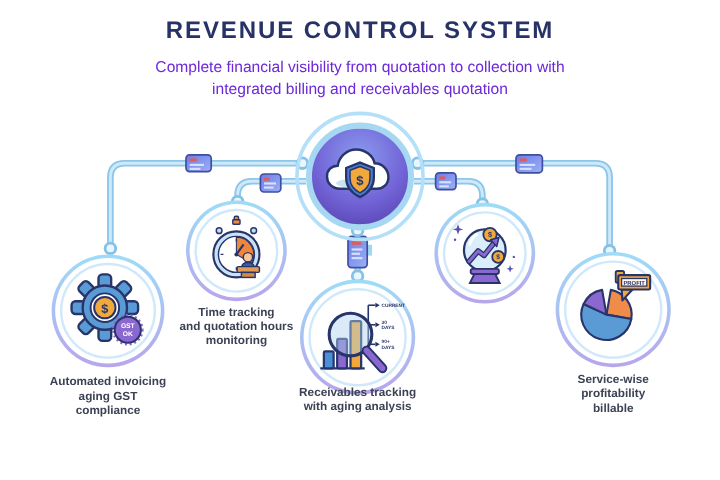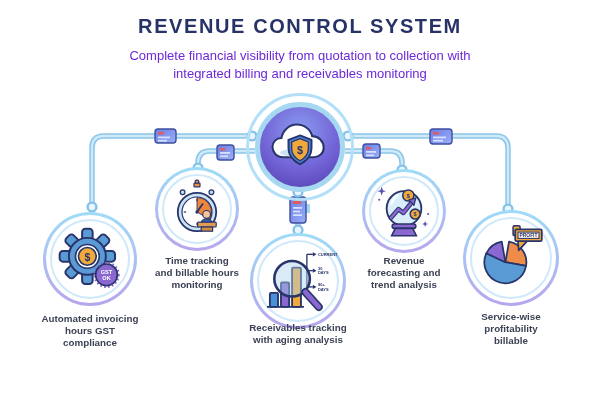--- a/index.html
+++ b/index.html
@@ -44,21 +44,21 @@
   svg text{font-family:"Liberation Sans", sans-serif;}
 </style>
 </head>
 <body>
 
 <div class="canvas">
 
   <div class="title">REVENUE CONTROL SYSTEM</div>
   <div class="subtitle">
     <span>Complete financial visibility from quotation to collection with</span><br>
-    <span>integrated billing and receivables monitoring</span>
+    <span>integrated billing and receivables quotation</span>
   </div>
 
   <svg class="connectors" viewBox="0 0 600 400">
     <defs>
       <linearGradient id="chipGrad" x1="0" y1="0" x2="1" y2="1">
         <stop offset="0" stop-color="#6b7de6"></stop>
           <stop offset="1" stop-color="#9cb0f6"></stop>
       </linearGradient>
     </defs>
 
@@ -160,21 +160,21 @@
           <circle cx="75" cy="74" r="18.5" fill="none" stroke="#8a68cf" stroke-width="3" stroke-dasharray="2.5 3.5"></circle>
           <circle cx="75" cy="74" r="16.5" fill="#8a68cf" stroke="#28356b" stroke-width="2.5"></circle>
           <text x="75" y="72" text-anchor="middle" font-size="8.5" font-weight="bold" fill="#ffffff">GST</text>
           <text x="75" y="82" text-anchor="middle" font-size="8.5" font-weight="bold" fill="#ffffff">OK</text>
         </g>
       </svg>
     </div>
       </div>
   </div>
   <div class="node-label l1">Automated invoicing
-hours GST
+aging GST
 compliance</div>
 
   <div class="node n2">
     <div class="node-gap">
         <div class="node-face">
       <svg width="60" height="60" viewBox="0 0 100 100">
         <g>
           <rect x="47" y="2" width="6" height="6" rx="2" fill="#f08c3c" stroke="#28356b" stroke-width="2"></rect>
           <rect x="45" y="7" width="10" height="6" rx="1" fill="#f08c3c" stroke="#28356b" stroke-width="2"></rect>
           <circle cx="26" cy="22" r="4" fill="#bcdcf2" stroke="#28356b" stroke-width="2"></circle>
@@ -195,21 +195,21 @@
           <circle cx="66" cy="59" r="6.5" fill="#f6c598" stroke="#28356b" stroke-width="2"></circle>
           <path d="M57 73 C59 64 73 64 75 73 Z" fill="#3c5ea8" stroke="#28356b" stroke-width="2"></path>
           <rect x="51" y="72" width="31" height="8" rx="1.5" fill="#e29b55" stroke="#28356b" stroke-width="2"></rect>
           <rect x="57" y="80" width="19" height="7" fill="#d08b45" stroke="#28356b" stroke-width="2"></rect>
         </g>
       </svg>
     </div>
       </div>
   </div>
   <div class="node-label l2">Time tracking
-and billable hours
+and quotation hours
 monitoring</div>
 
   <div class="node n3">
     <div class="node-gap">
         <div class="node-face">
       <svg width="74" height="74" viewBox="0 0 100 100" style="overflow:visible">
         <g stroke="#28356b">
           <line x1="8" y1="85" x2="58" y2="85" stroke-width="2.5"></line>
           <rect x="12" y="66" width="11" height="19" rx="1.5" fill="#4a90d9" stroke-width="2.5"></rect>
           <rect x="27" y="52" width="11" height="33" rx="1.5" fill="#8a68cf" stroke-width="2.5"></rect>
@@ -267,23 +267,20 @@
           <path d="M29 61 L41 47 L49 53 L61 38" fill="none" stroke="#28356b" stroke-width="7.5" stroke-linejoin="round" stroke-linecap="round"></path>
           <path d="M29 61 L41 47 L49 53 L61 38" fill="none" stroke="#8a68cf" stroke-width="4" stroke-linejoin="round" stroke-linecap="round"></path>
           <path d="M69 29 L58 32 L66 41 Z" fill="#8a68cf" stroke="#28356b" stroke-width="2" stroke-linejoin="round"></path>
         </g>
         <circle cx="68" cy="55" r="8" fill="#f2a93b" stroke="#28356b" stroke-width="2.5"></circle>
         <text x="68" y="58.4" text-anchor="middle" font-size="9" font-weight="bold" fill="#28356b">$</text>
       </svg>
     </div>
       </div>
   </div>
-  <div class="node-label l4">Revenue
-forecasting and
-trend analysis</div>
 
   <div class="node n5">
     <div class="node-gap">
         <div class="node-face">
       <svg width="70" height="70" viewBox="0 0 100 100">
         <g stroke="#28356b" stroke-width="2.5" stroke-linejoin="round">
           <path d="M42 56 L47.2 26.5 A30 30 0 0 1 71.5 61.2 Z" fill="#f08c4a"></path>
           <path d="M42 56 L71.5 61.2 A30 30 0 1 1 14.8 43.3 Z" fill="#5b9bd5"></path>
           <path d="M42 56 L14.8 43.3 A30 30 0 0 1 36.8 26.5 Z" fill="#8a68cf"></path>
         </g>

